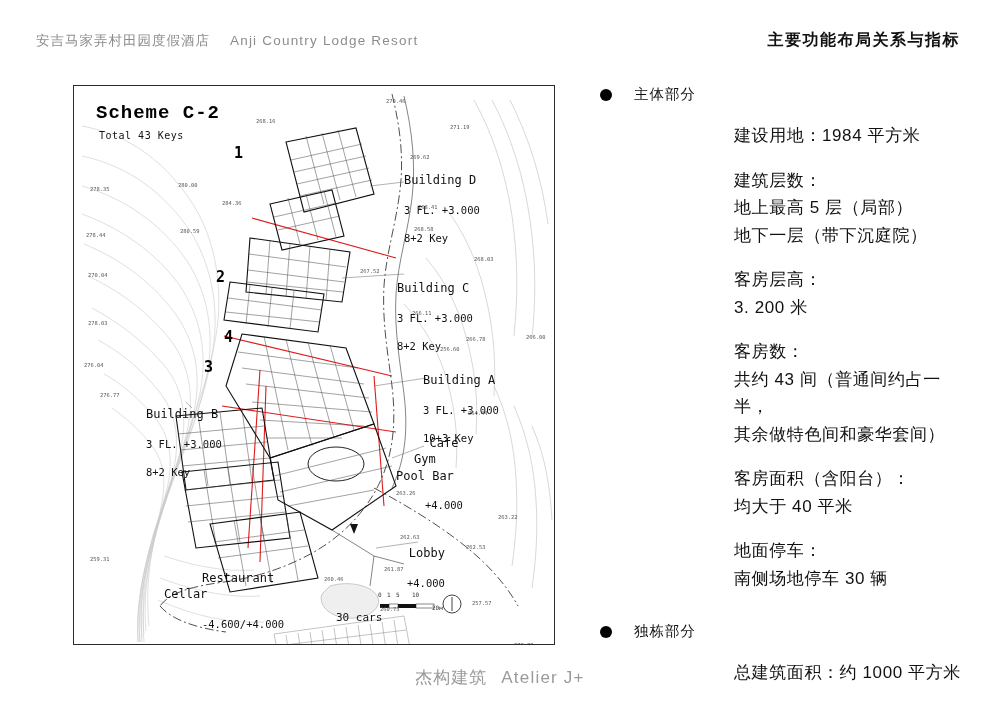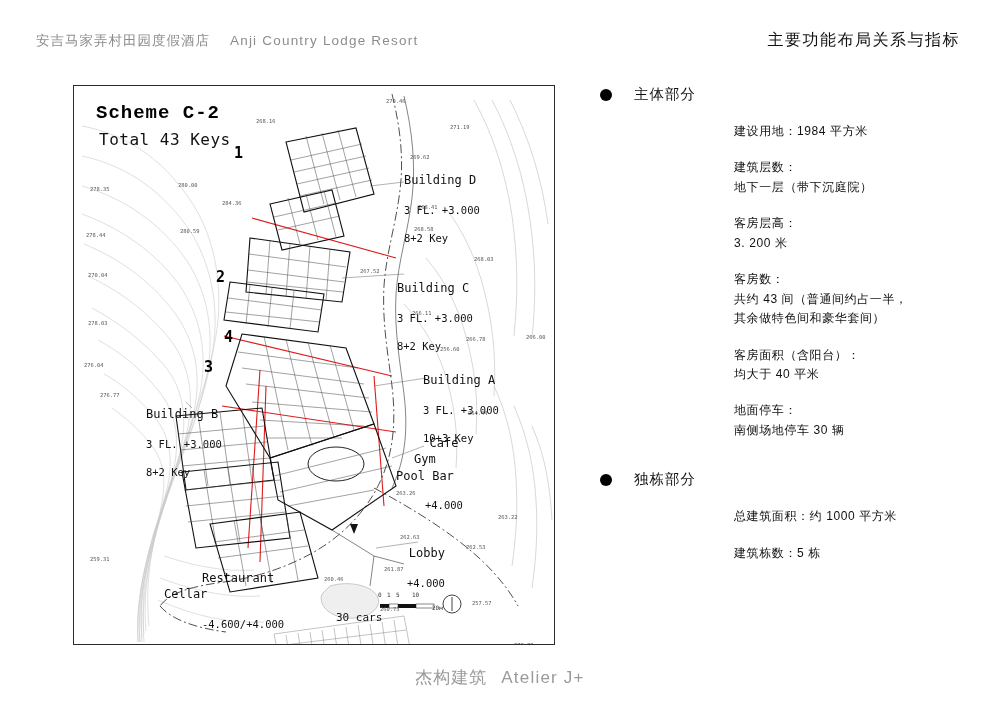--- a/index.html
+++ b/index.html
@@ -39,21 +39,21 @@
     letter-spacing: 1.2px;
   }
   .header-right {
     position: absolute;
     right: 40px;
     top: 30px;
     font-size: 16px;
     color: #111;
     letter-spacing: 1.5px;
     white-space: nowrap;
-    font-weight: 400;
+    font-weight: 700;
   }
 
   
   .footer {
     position: absolute;
     left: 0;
     right: 0;
     bottom: 18px;
     text-align: center;
     font-size: 17px;
@@ -96,21 +96,21 @@
     font-size: 19px;
     font-weight: bold;
     letter-spacing: 1px;
     color: #000;
   }
   .scheme-sub {
     position: absolute;
     left: 25px;
     top: 44px;
     font-family: "DejaVu Sans Mono", monospace;
-    font-size: 16px;
+    font-size: 10px;
     color: #111;
     letter-spacing: 0.5px;
   }
   .bld {
     font-size: 10.5px;
   }
   .bld .bname {
     font-size: 12px;
   }
   .num-marker {
@@ -166,21 +166,21 @@
   }
   .section-title {
     font-size: 14.5px;
     color: #111;
     letter-spacing: 1px;
   }
   .items {
     margin-left: 134px;
   }
   .item {
-    font-size: 12px;
+    font-size: 17px;
     color: #111;
     line-height: 1.62;
     margin-bottom: 17px;
     letter-spacing: 0.6px;
   }
   .item .line {
     display: block;
   }
   .section2 {
     margin-top: 30px;
@@ -490,20 +490,21 @@
       <div class="section-head">
         <span class="bullet"></span>
         <span class="section-title">主体部分</span>
       </div>
       <div class="items">
         <div class="item">
           <span class="line">建设用地：1984 平方米</span>
         </div>
         <div class="item">
           <span class="line">建筑层数：</span>
+          <span class="line">地上最高 5 层（局部）</span>
           <span class="line">地下一层（带下沉庭院）</span>
         </div>
         <div class="item">
           <span class="line">客房层高：</span>
           <span class="line">3. 200 米</span>
         </div>
         <div class="item">
           <span class="line">客房数：</span>
           <span class="line">共约 43 间（普通间约占一半，</span>
           <span class="line">其余做特色间和豪华套间）</span>

